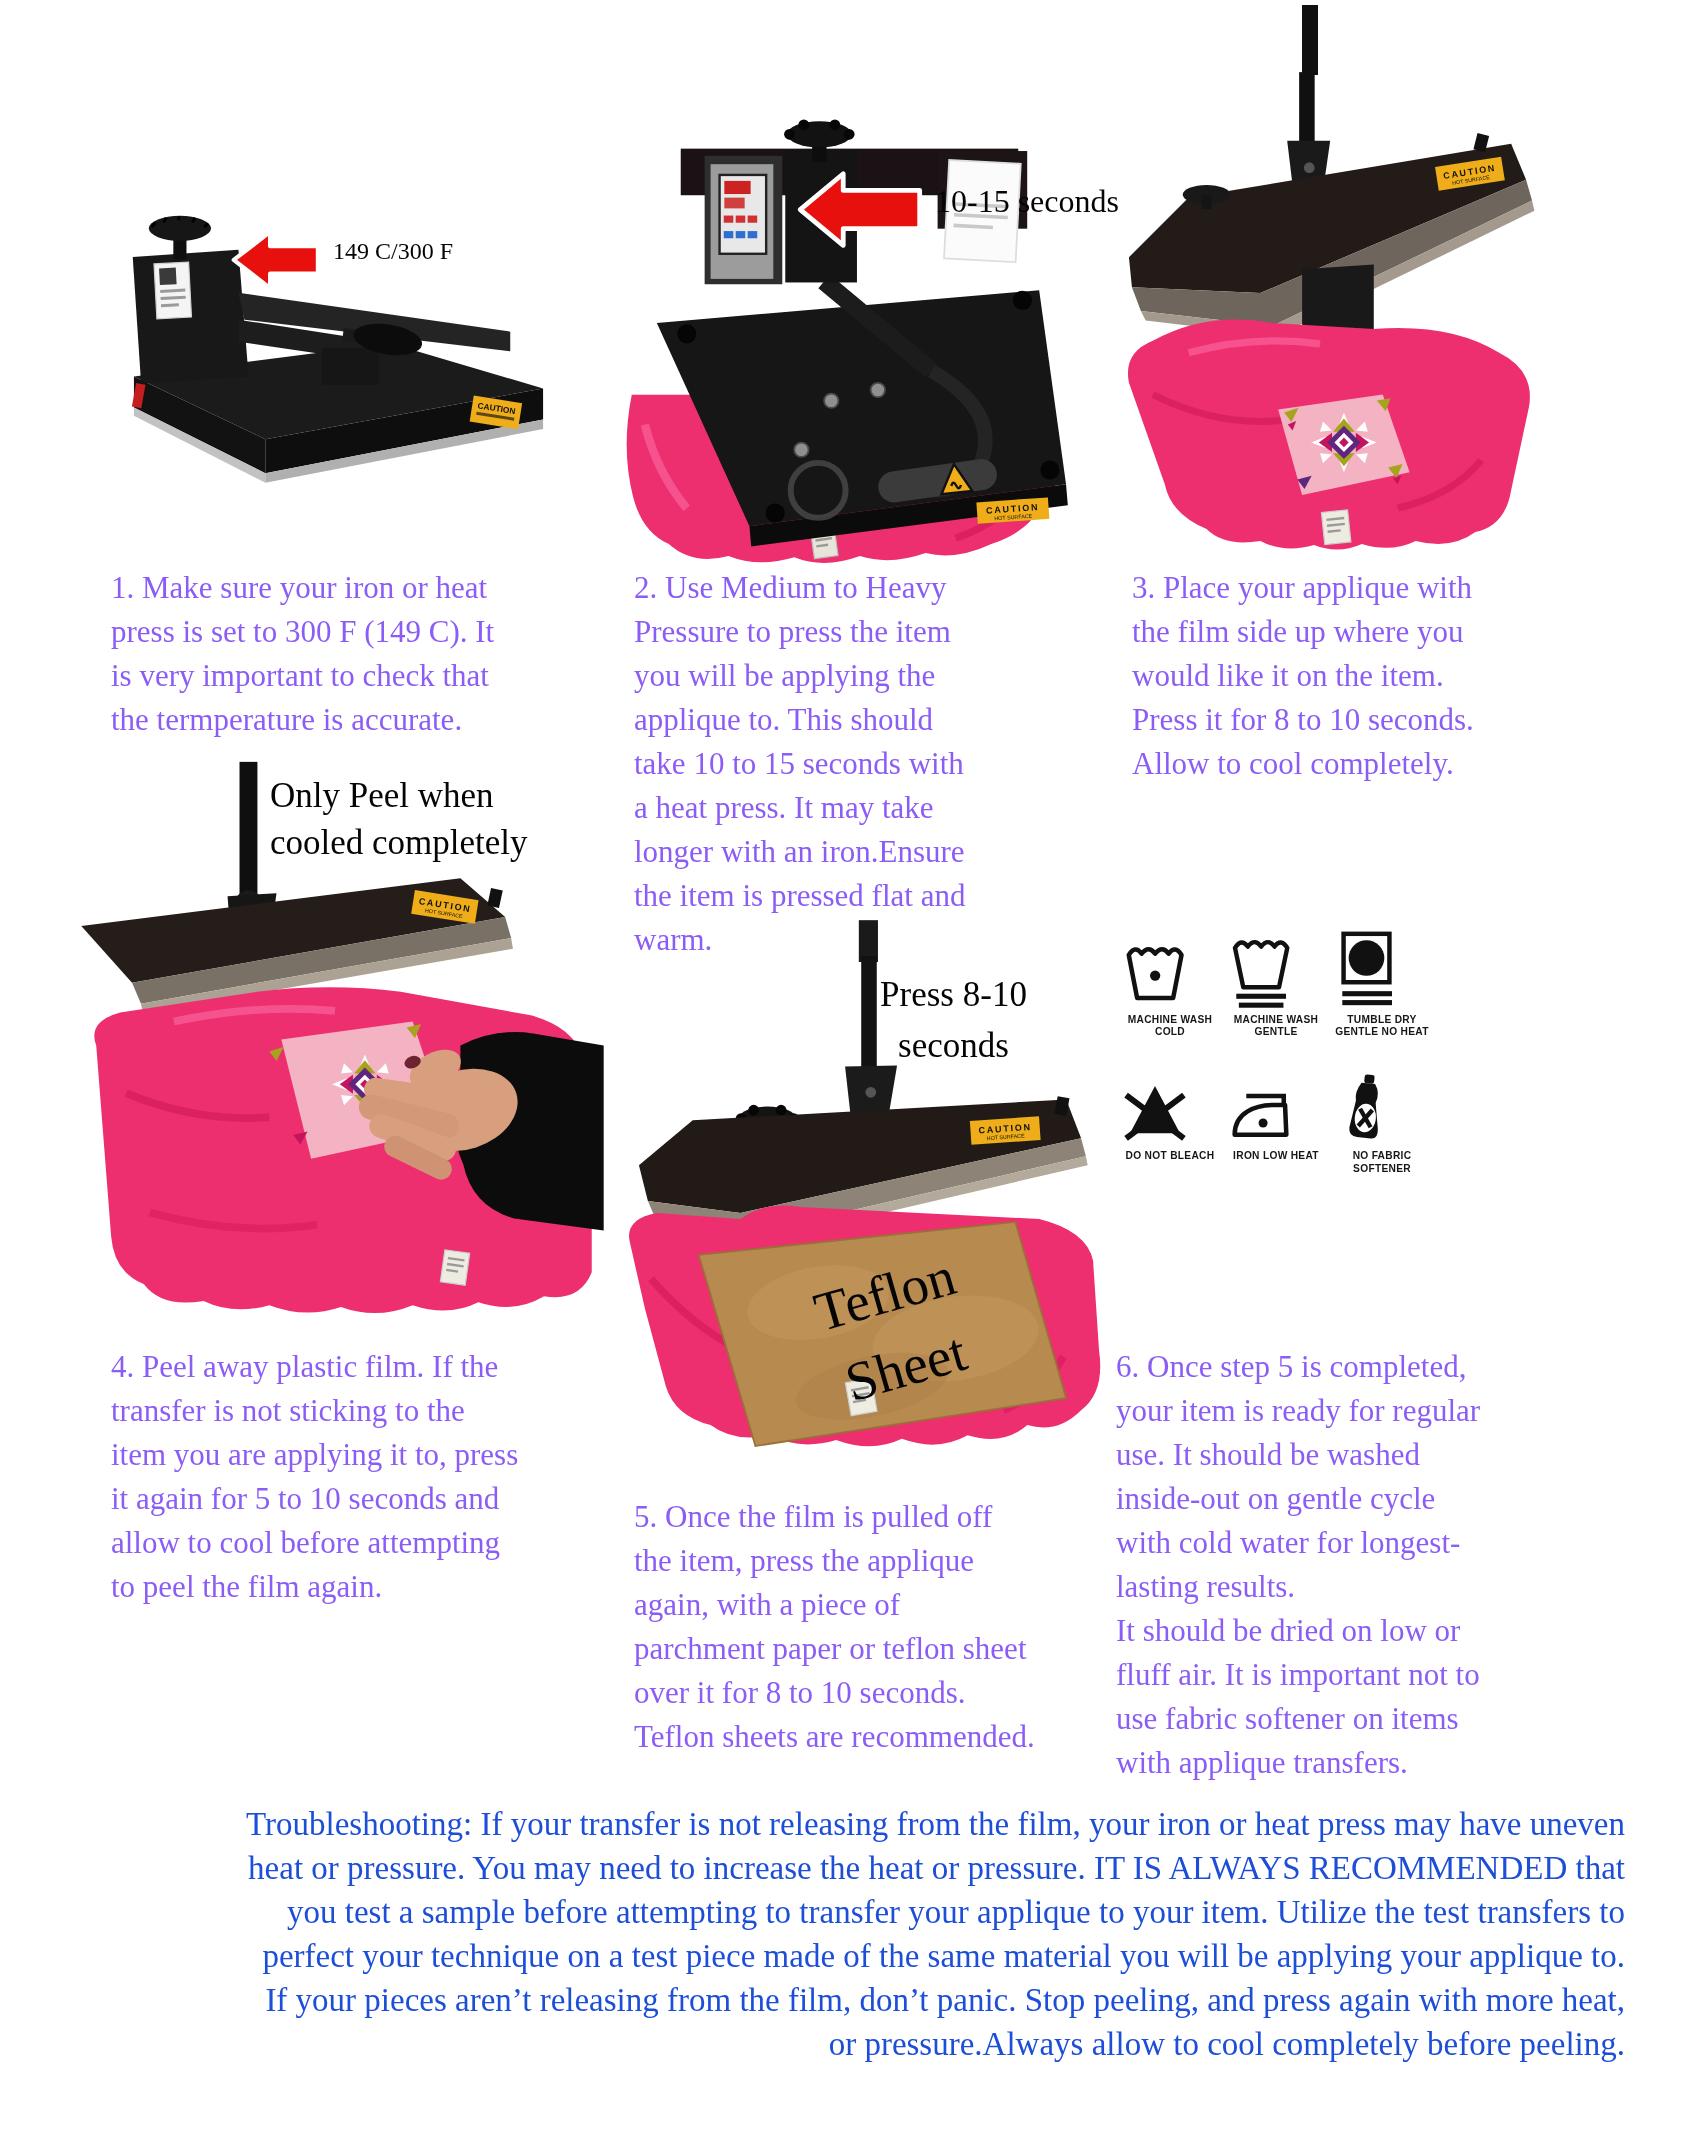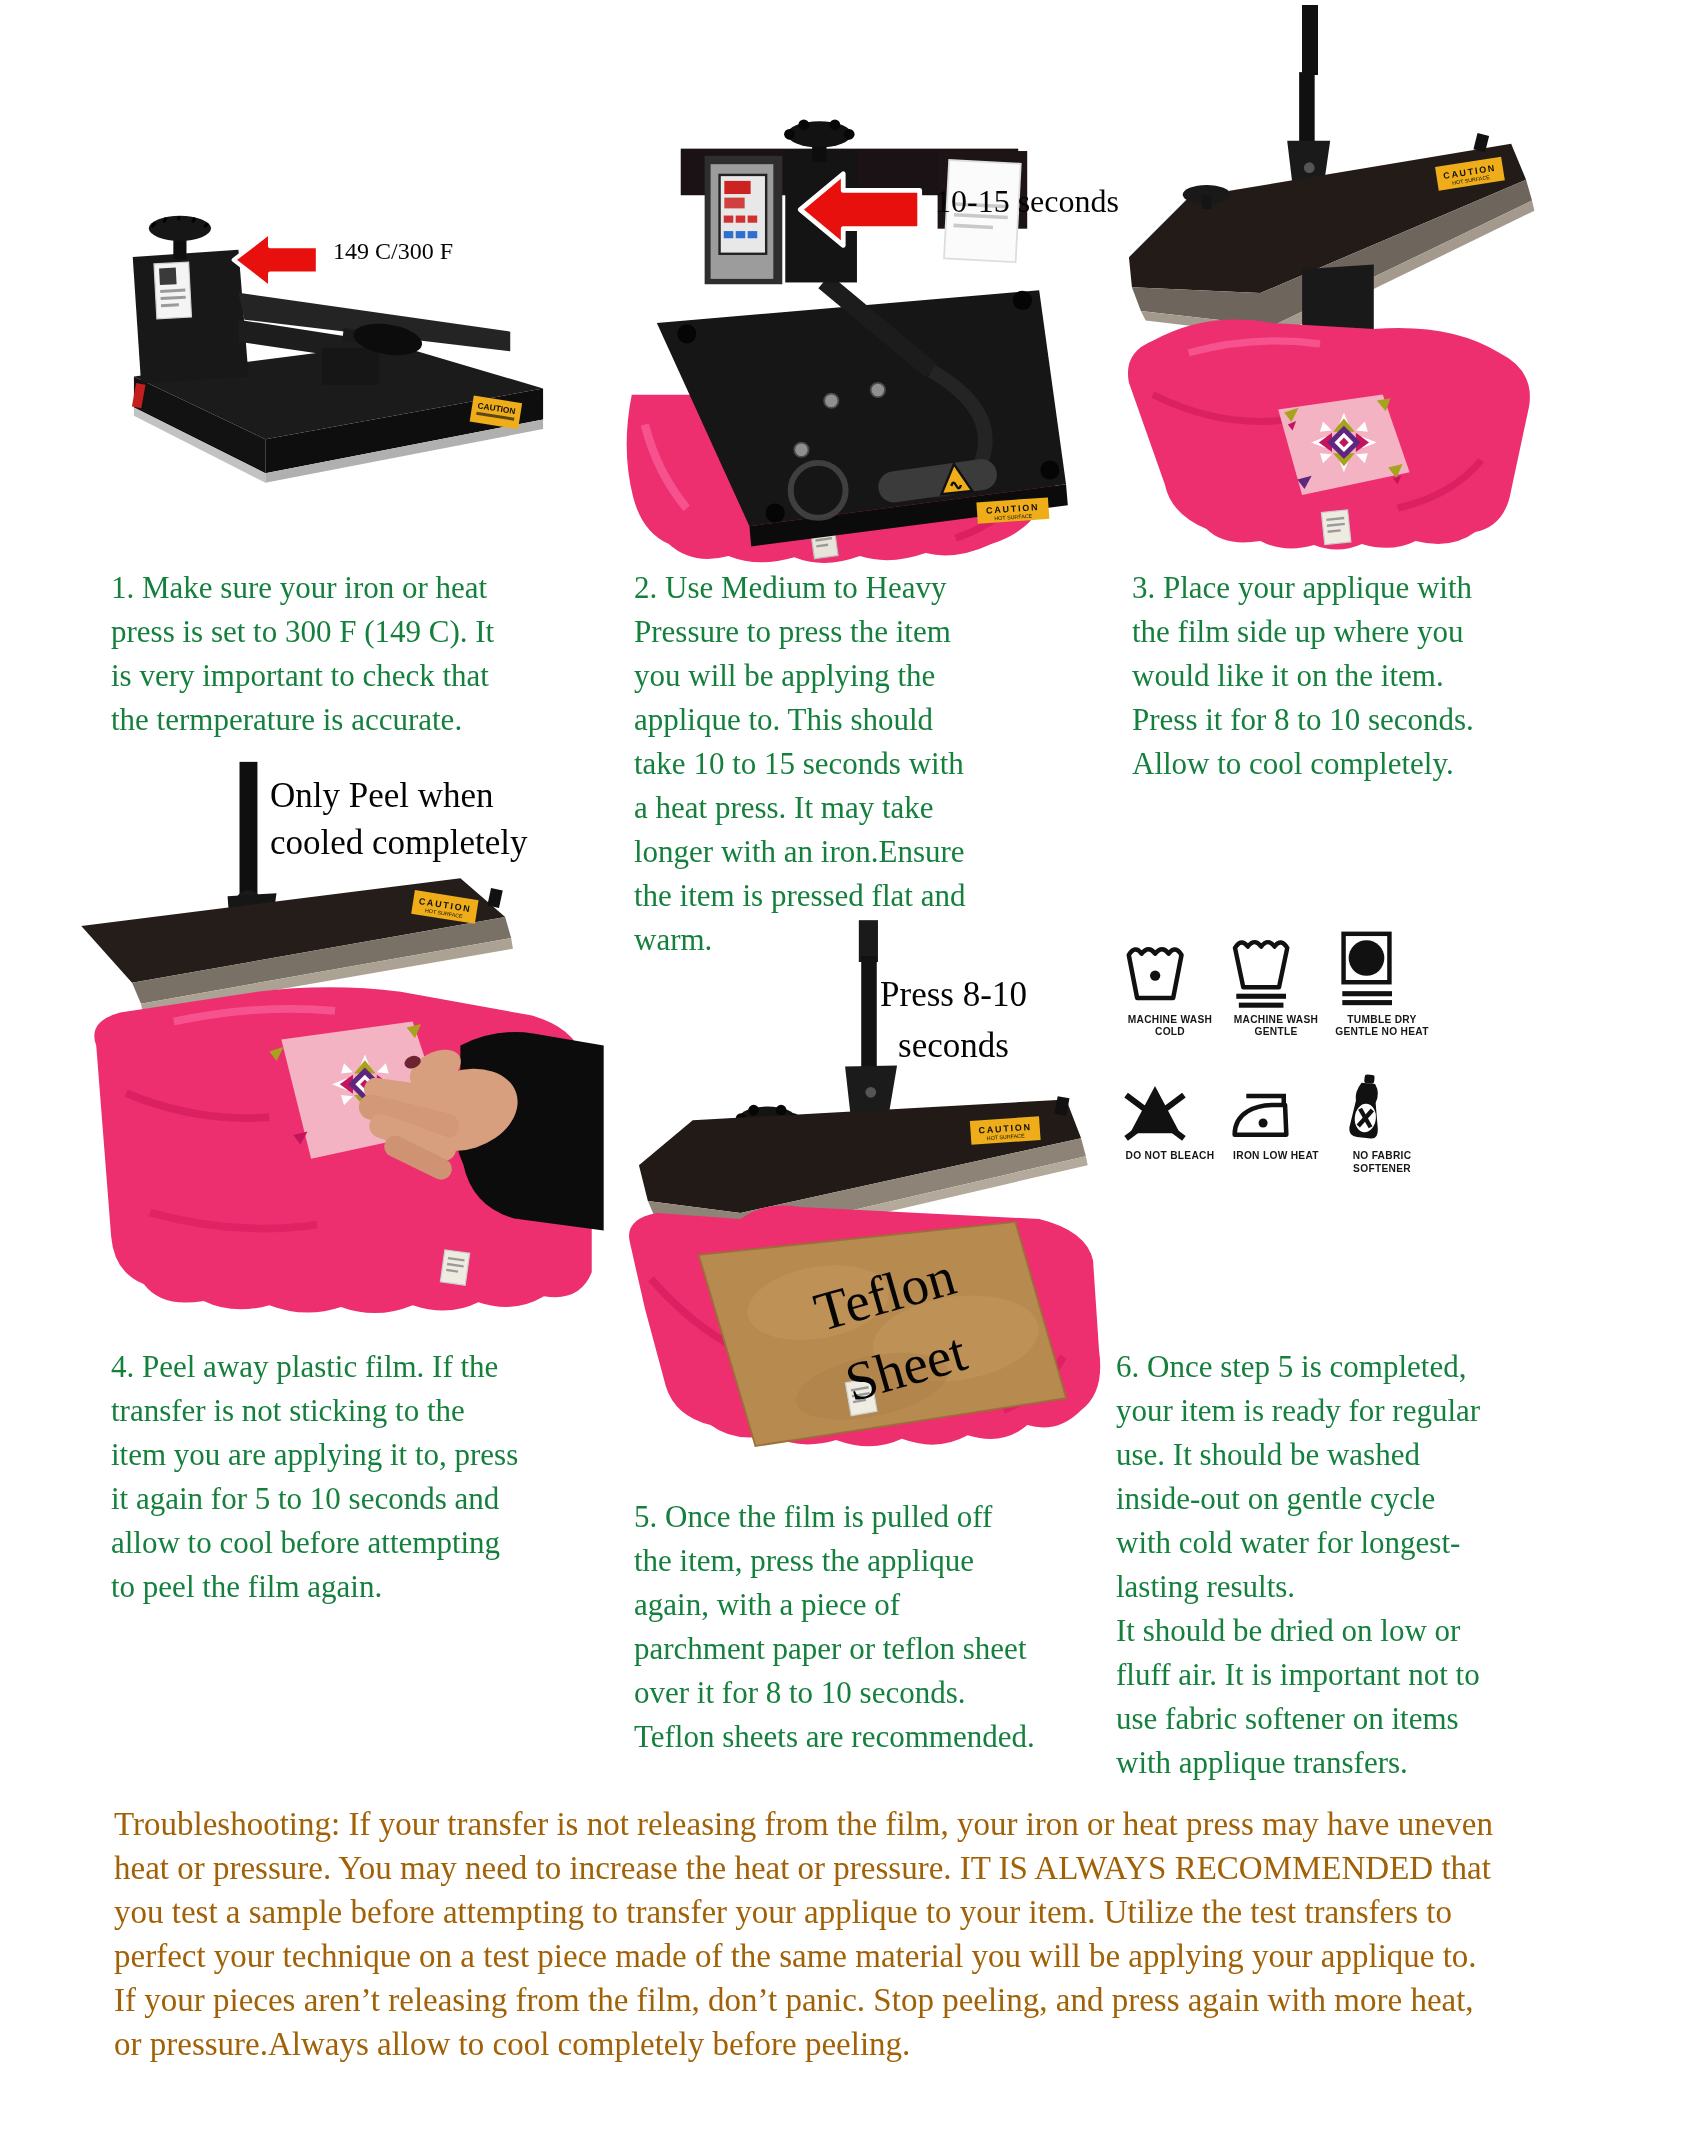--- a/index.html
+++ b/index.html
@@ -3,35 +3,35 @@
 <meta charset="utf-8">
 <style>
   html,body{margin:0;padding:0;}
   body{
     width:1703px;height:2151px;position:relative;background:#ffffff;
     font-family:"Liberation Serif", serif;color:#000;overflow:hidden;
   }
   .photo{position:absolute;}
   .photo svg{width:100%;height:100%;display:block;}
   .step{
-    position:absolute;font-size:31px;line-height:44px;color:#15803d;
+    position:absolute;font-size:31px;line-height:44px;color:#8b5cf6;
     white-space:pre-line;letter-spacing:0px;
   }
   .annotation{position:absolute;color:#050505;white-space:pre-line;}
   #temp-note{left:333px;top:238px;font-size:24px;}
   #time-note{left:927px;top:183px;font-size:32px;margin-left:8px;}
   #peel-note{left:270px;top:772px;font-size:35px;line-height:47px;}
   #press-note{left:828px;top:969px;width:251px;font-size:35px;line-height:51px;text-align:center;}
   #teflon-note{
     left:758px;top:1255px;width:275px;font-size:55px;line-height:76px;
     text-align:center;transform:rotate(-16deg);
   }
   #troubleshooting{
     position:absolute;left:114px;top:1802px;width:1511px;
-    font-size:33px;line-height:44px;white-space:pre-line;color:#a16207;
+    font-size:33px;line-height:44px;white-space:pre-line;color:#1d4ed8;text-align:right;
   }
   .care-grid{
     position:absolute;left:1122px;top:924px;
     display:grid;grid-template-columns:106px 106px 106px;row-gap:21.5px;
   }
   .care-cell{display:flex;flex-direction:column;align-items:flex-start;}
   .care-cell .glyph{height:85px;display:flex;align-items:flex-end;justify-content:center;}
   .care-cell .lbl{
     margin-top:4.8px;width:96px;text-align:center;
     font-family:"Liberation Sans", sans-serif;font-weight:bold;

